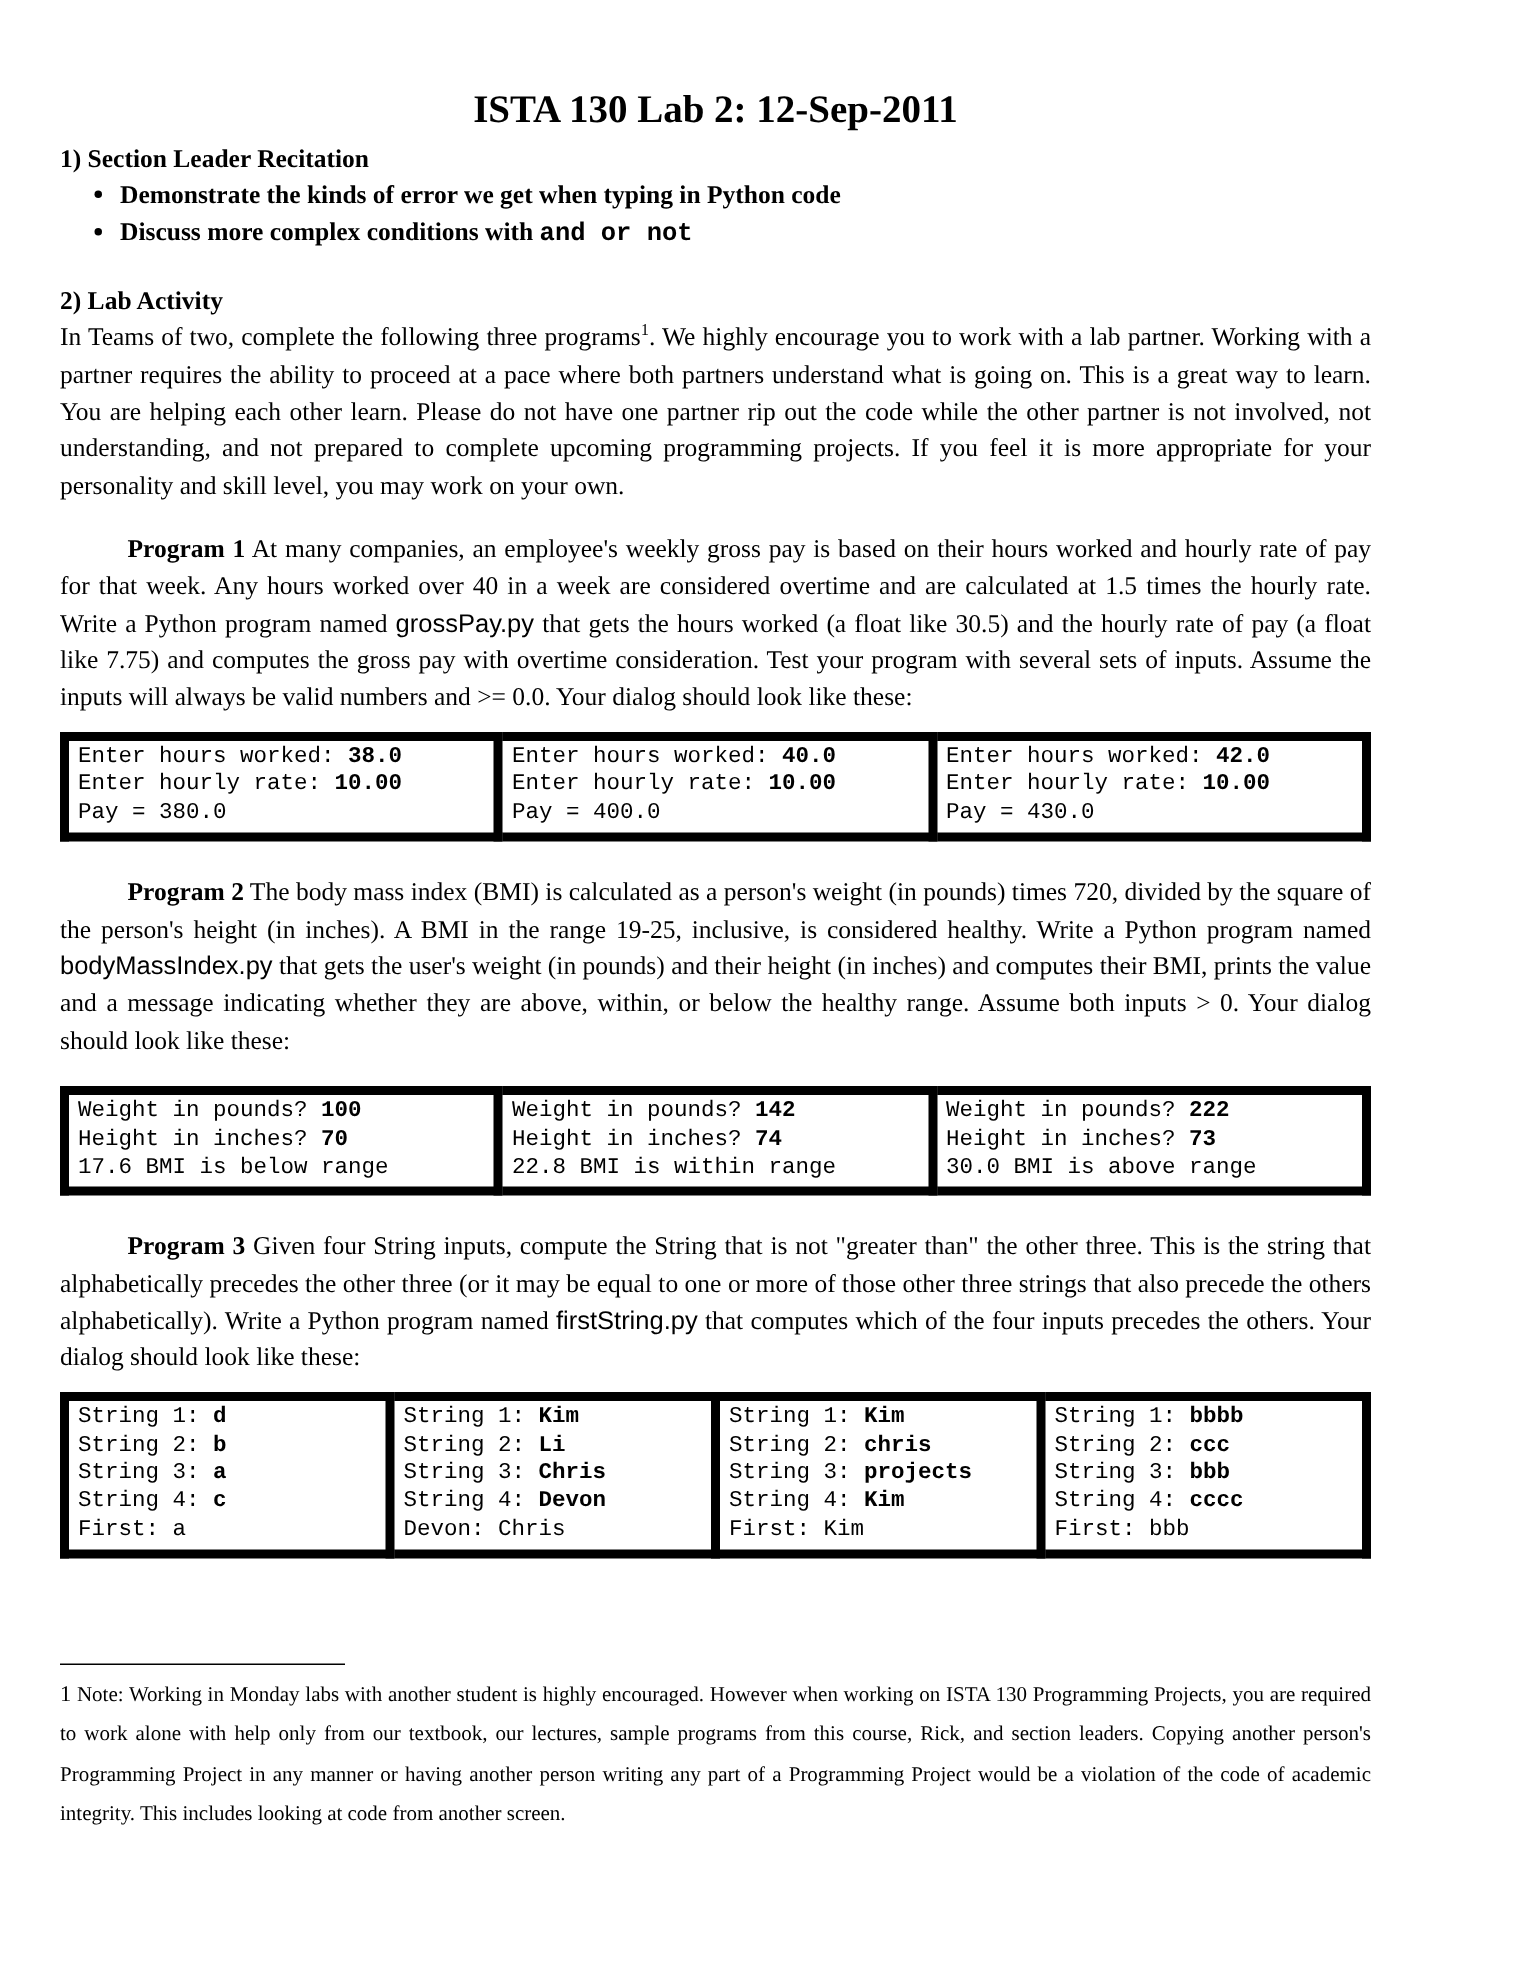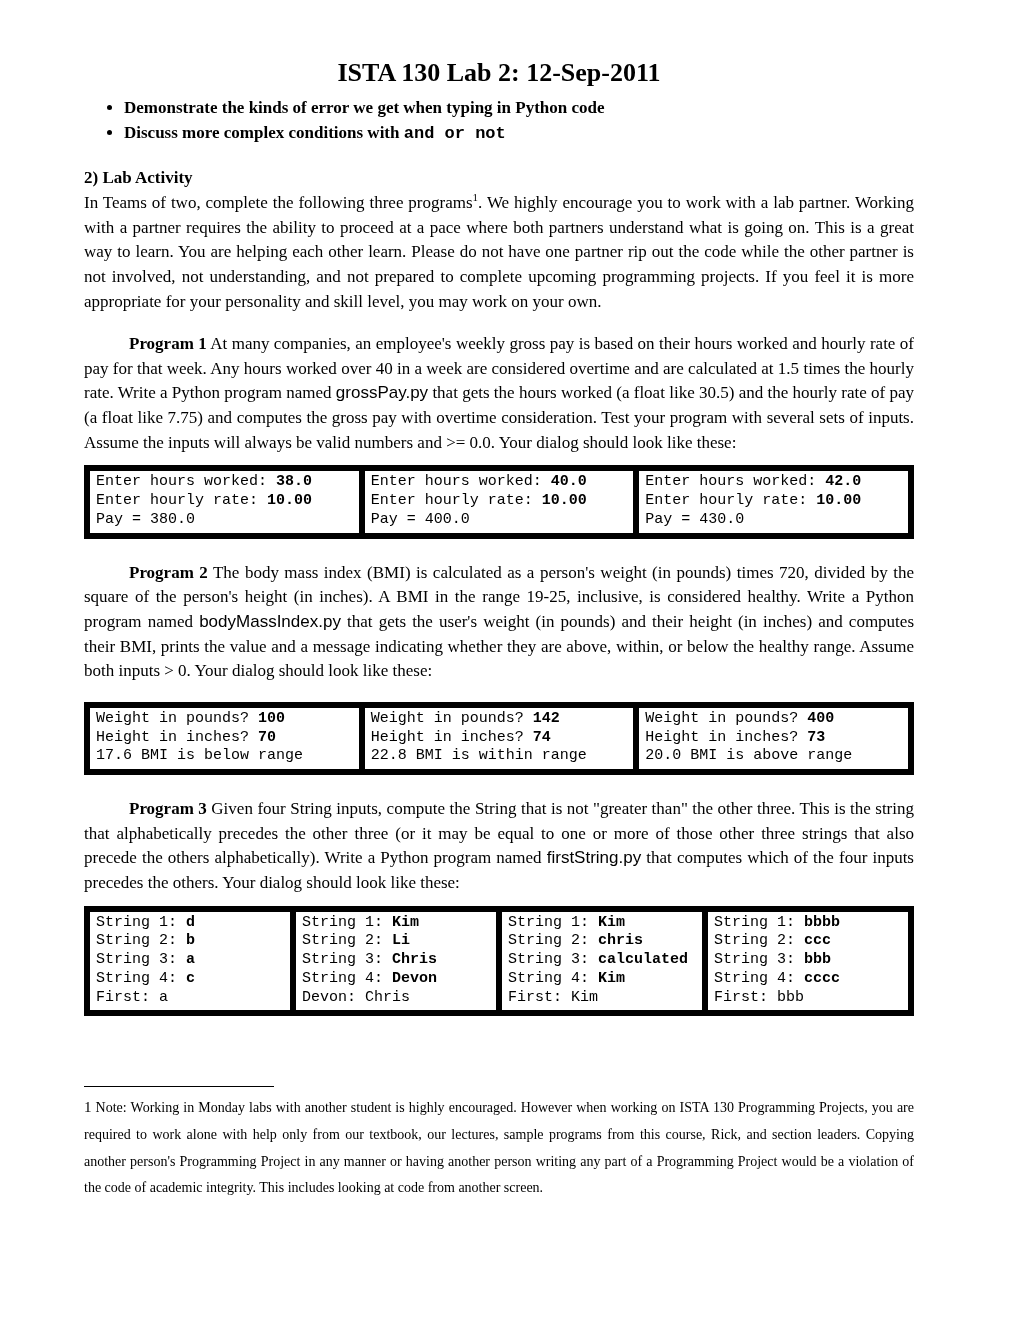--- a/index.html
+++ b/index.html
@@ -5,21 +5,21 @@
   body {
     margin: 0;
     padding: 0;
     background: #fff;
     font-family: "Times New Roman", Times, serif;
     color: #000;
     width: 1020px;
   }
   .page {
     width: 1004px;
-    padding: 58px 90px 60px 84px;
+    padding: 58px 90px 60px 40px;
     box-sizing: border-box;
   }
   h1.title {
     text-align: center;
     font-size: 26px;
     font-weight: bold;
     margin: 0 0 8px 0;
   }
   .sec-head {
     font-size: 17px;
@@ -80,20 +80,21 @@
     font-size: 15px;
   }
 </style>
 </head>
 <body>
 
 <div class="page">
 
   <h1 class="title">ISTA 130 Lab 2: 12-Sep-2011</h1>
 
+  <div class="sec-head">1) Section Leader Recitation</div>
   <ul class="bullets">
     <li>Demonstrate the kinds of error we get when typing in Python code</li>
     <li>
       <span>Discuss more complex conditions with </span><span class="mono">and or not</span>
     </li>
   </ul>
 
   <div class="sec-head">2) Lab Activity</div>
   <p class="body">
     <span>In Teams of two, complete the following three programs</span><sup class="fn">1</sup><span>. We highly encourage you to work with a lab partner. Working with a partner requires the ability to proceed at a pace where both partners understand what is going on. This is a great way to learn. You are helping each other learn. Please do not have one partner rip out the code while the other partner is not involved, not understanding, and not prepared to complete upcoming programming projects.  If you feel it is more appropriate for your personality and skill level, you may work on your own.</span>
@@ -134,23 +135,23 @@
             <div class="dlg-line"><span>Weight in pounds? </span><span class="dlg-val">100</span></div>
             <div class="dlg-line"><span>Height in inches? </span><span class="dlg-val">70</span></div>
             <div class="dlg-line"><span>17.6 BMI is below range</span></div>
           </td>
           <td>
             <div class="dlg-line"><span>Weight in pounds? </span><span class="dlg-val">142</span></div>
             <div class="dlg-line"><span>Height in inches? </span><span class="dlg-val">74</span></div>
             <div class="dlg-line"><span>22.8 BMI is within range</span></div>
           </td>
           <td>
-            <div class="dlg-line"><span>Weight in pounds? </span><span class="dlg-val">400</span></div>
+            <div class="dlg-line"><span>Weight in pounds? </span><span class="dlg-val">222</span></div>
             <div class="dlg-line"><span>Height in inches? </span><span class="dlg-val">73</span></div>
-            <div class="dlg-line"><span>20.0 BMI is above range</span></div>
+            <div class="dlg-line"><span>30.0 BMI is above range</span></div>
           </td>
         </tr>
       </tbody>
     </table>
 
   <p class="body tight">
     <span class="prog-lead">Program 3</span><span> Given four String inputs, compute the String that is not "greater than" the other three. This is the string that alphabetically precedes the other three (or it may be equal to one or more of those other three strings that also precede the others alphabetically). Write a Python program named </span><span class="sans">firstString.py</span><span> that computes which of the four inputs precedes the others. Your dialog should look like these:</span>
   </p>
   <table class="dialog" id="dialog-p3">
       <tbody>
@@ -165,21 +166,21 @@
           <td>
             <div class="dlg-line"><span>String 1: </span><span class="dlg-val">Kim</span></div>
             <div class="dlg-line"><span>String 2: </span><span class="dlg-val">Li</span></div>
             <div class="dlg-line"><span>String 3: </span><span class="dlg-val">Chris</span></div>
             <div class="dlg-line"><span>String 4: </span><span class="dlg-val">Devon</span></div>
             <div class="dlg-line"><span>Devon: Chris</span></div>
           </td>
           <td>
             <div class="dlg-line"><span>String 1: </span><span class="dlg-val">Kim</span></div>
             <div class="dlg-line"><span>String 2: </span><span class="dlg-val">chris</span></div>
-            <div class="dlg-line"><span>String 3: </span><span class="dlg-val">calculated</span></div>
+            <div class="dlg-line"><span>String 3: </span><span class="dlg-val">projects</span></div>
             <div class="dlg-line"><span>String 4: </span><span class="dlg-val">Kim</span></div>
             <div class="dlg-line"><span>First: Kim</span></div>
           </td>
           <td>
             <div class="dlg-line"><span>String 1: </span><span class="dlg-val">bbbb</span></div>
             <div class="dlg-line"><span>String 2: </span><span class="dlg-val">ccc</span></div>
             <div class="dlg-line"><span>String 3: </span><span class="dlg-val">bbb</span></div>
             <div class="dlg-line"><span>String 4: </span><span class="dlg-val">cccc</span></div>
             <div class="dlg-line"><span>First: bbb</span></div>
           </td>

